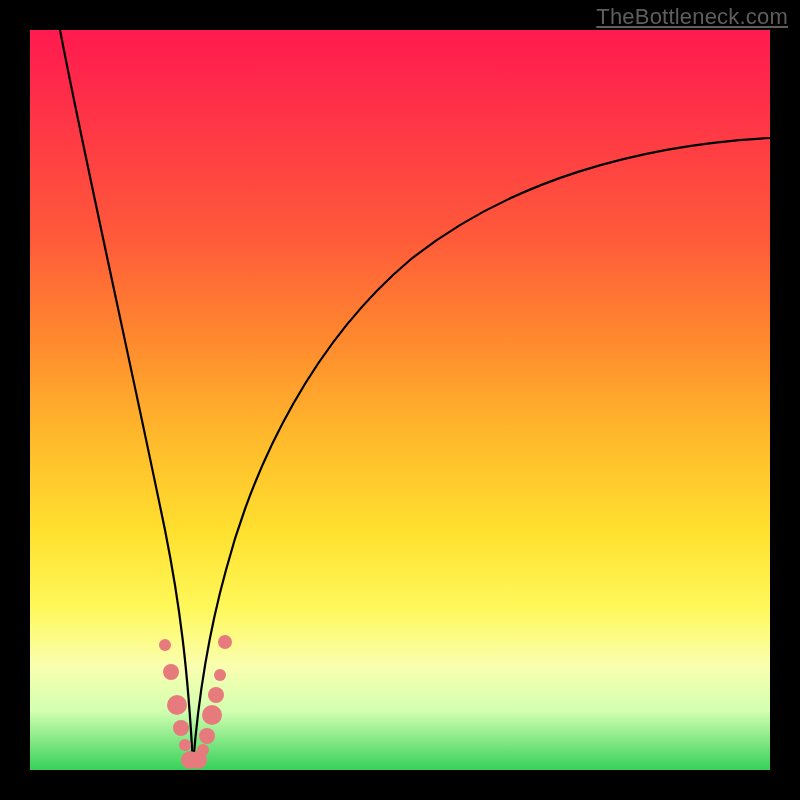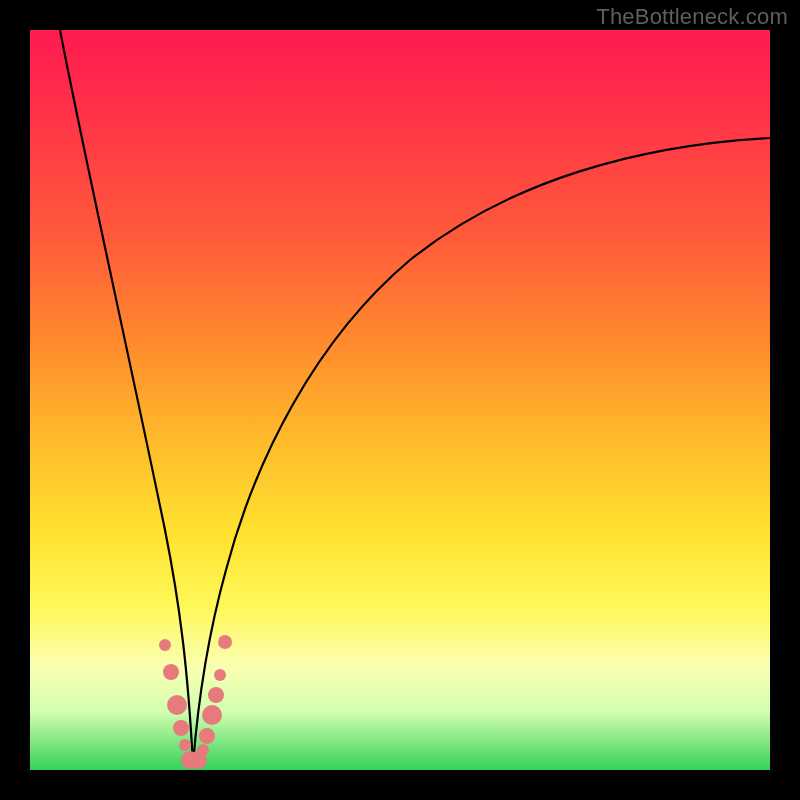--- a/index.html
+++ b/index.html
@@ -42,20 +42,21 @@
   }
   .watermark {
     position: absolute;
     top: 4px;
     right: 12px;
     color: #5e5e5e;
     font-size: 22px;
     font-weight: 500;
     letter-spacing: 0.2px;
     user-select: none;
+    text-decoration: underline;
   }
   svg.curves {
     position: absolute;
     left: 0;
     top: 0;
     width: 740px;
     height: 740px;
     overflow: visible;
   }
   .curve {

